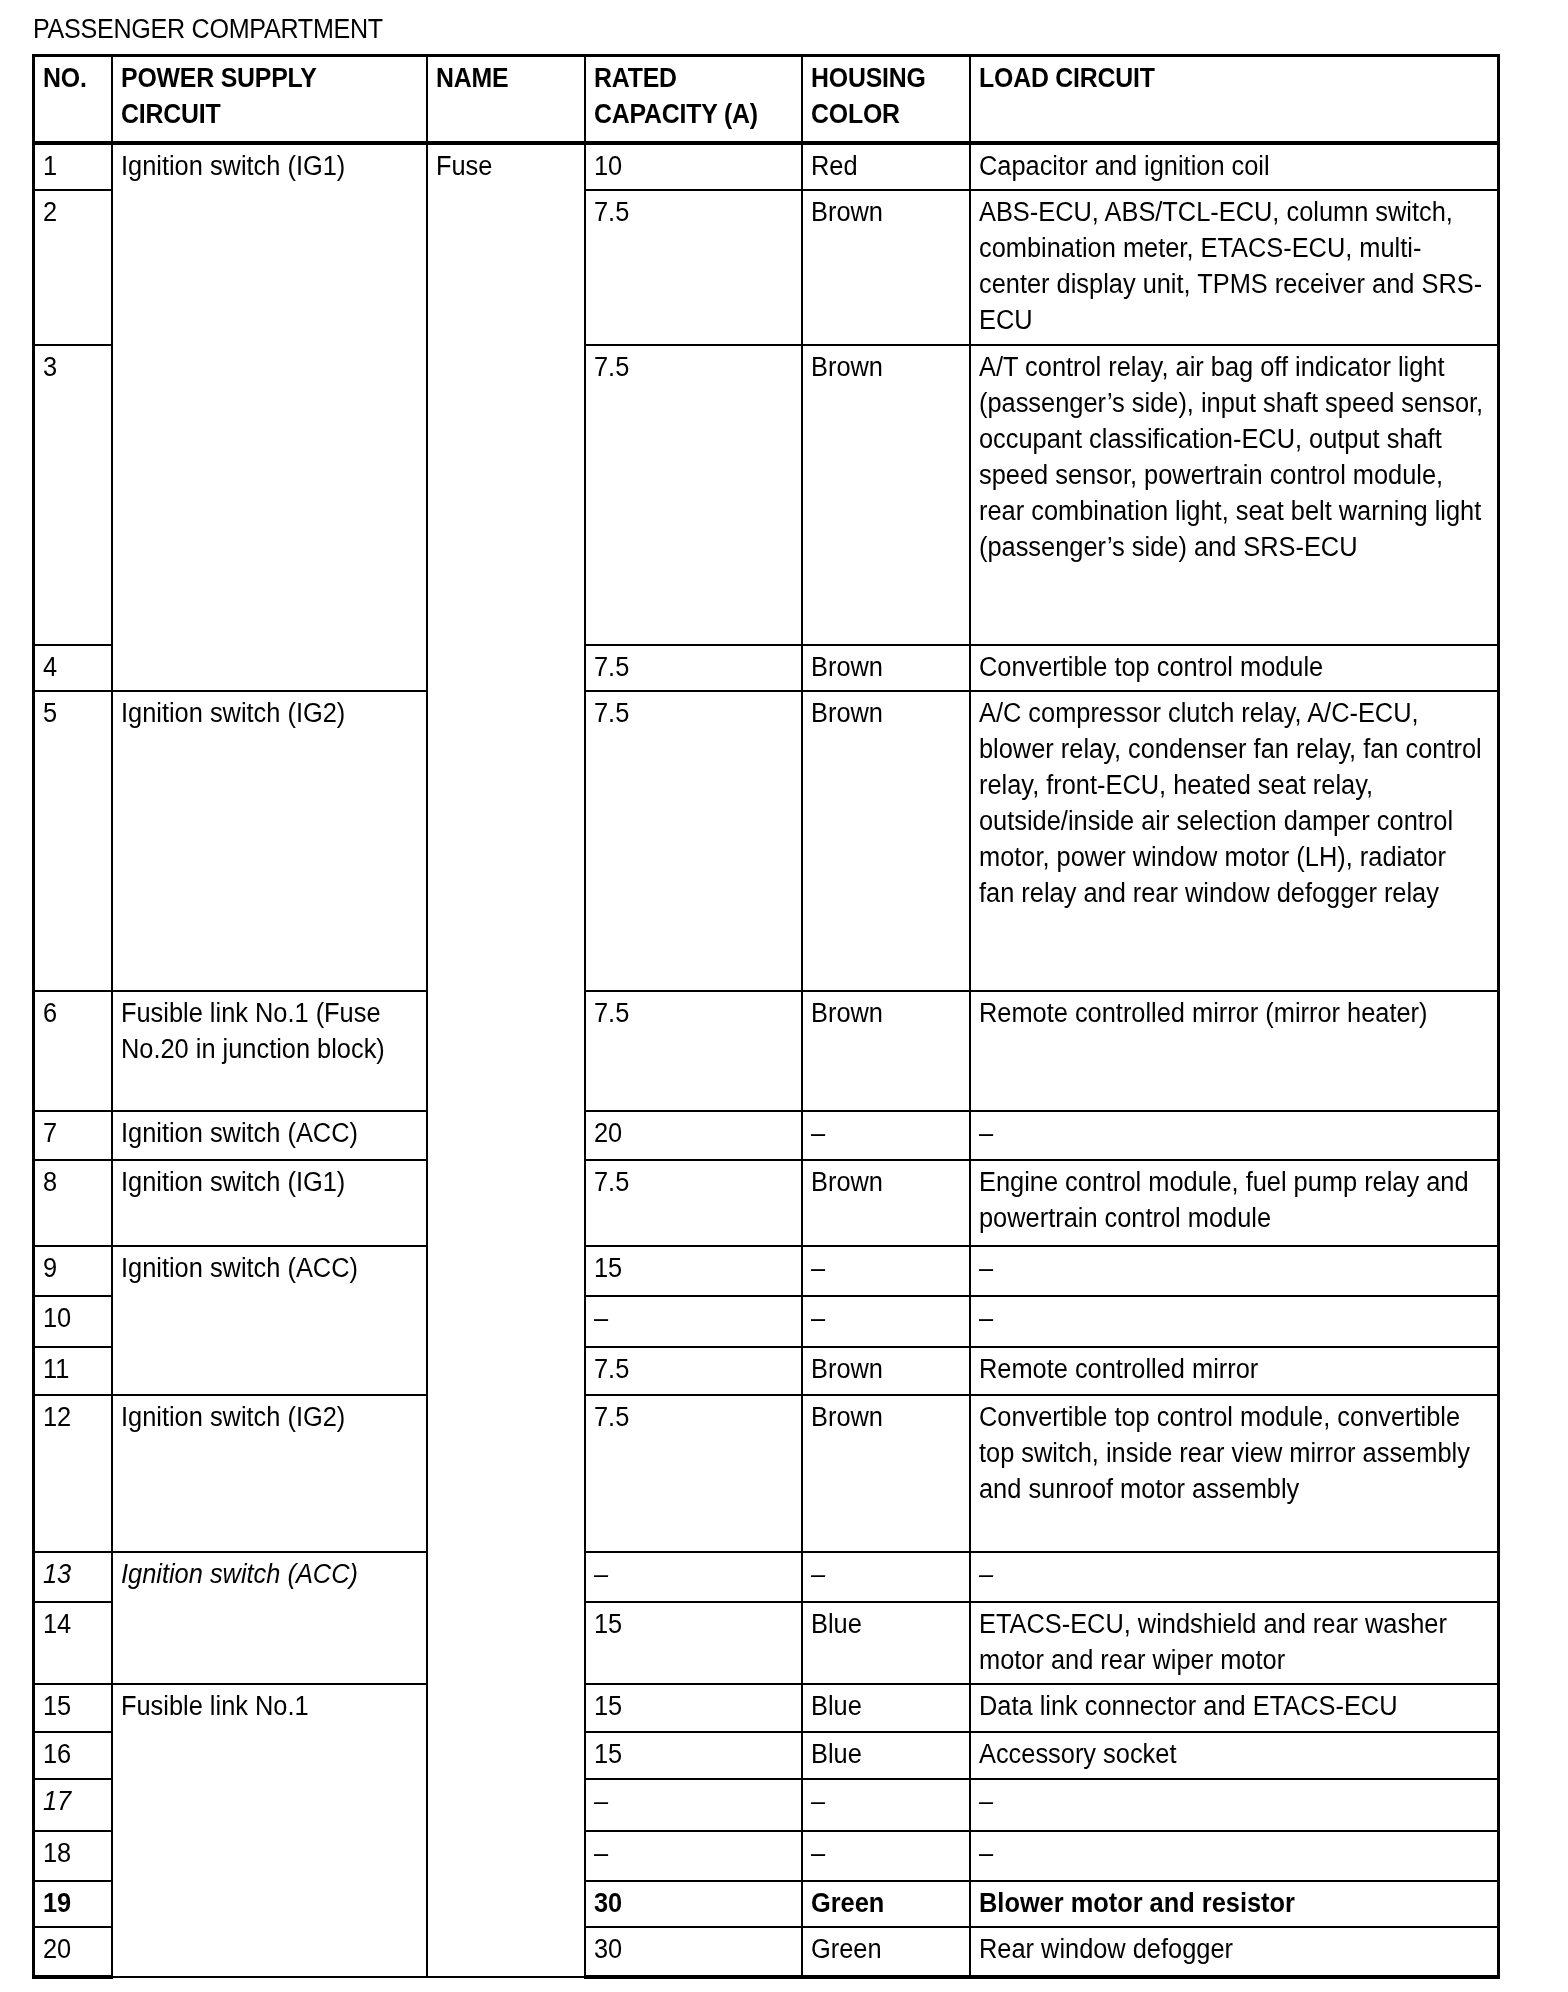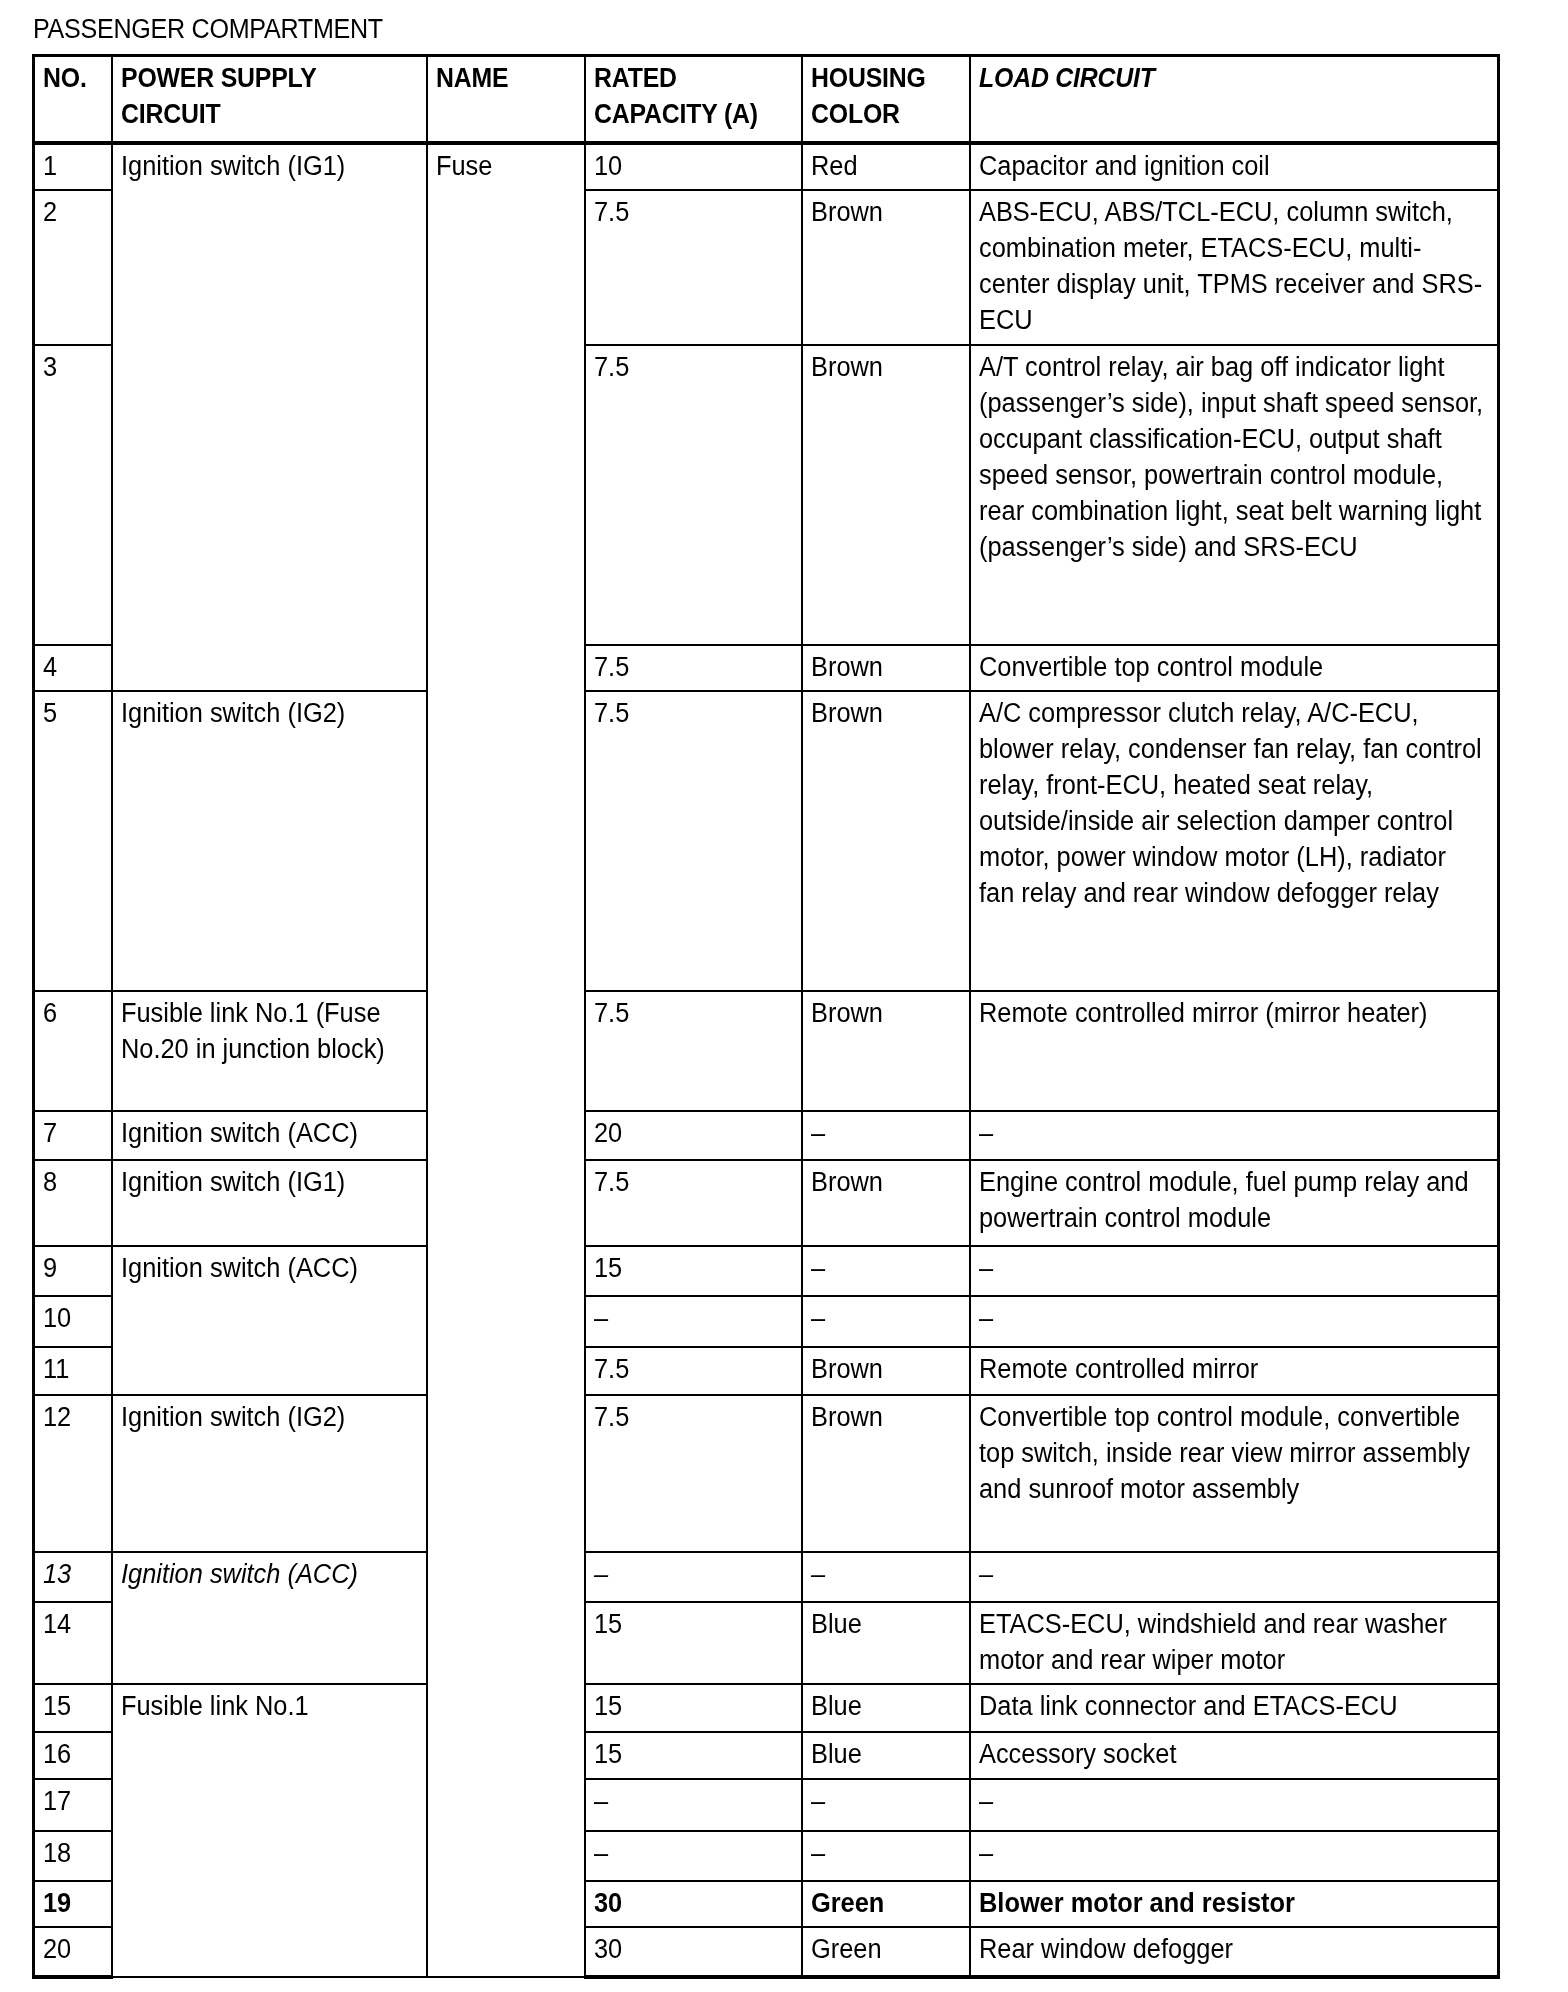--- a/index.html
+++ b/index.html
@@ -10,21 +10,21 @@
     border-collapse: collapse; table-layout: fixed;
     width: 1465px;
     font-size: 27px; line-height: 36px;
   }
   table.fuse td, table.fuse th {
     border: 2px solid #000; vertical-align: top; text-align: left;
     padding: 3px 8px 0 8px; overflow: hidden;
   }
   table.fuse th { font-weight: bold; height: 81px; border-top-width: 3px; border-bottom-width: 4px; letter-spacing: -0.2px; }
   table.fuse td.load { border-right-width: 3px; }
-  table.fuse th.load { border-right-width: 3px; font-style: italic; }
+  table.fuse th.load { border-right-width: 3px; }
   table.fuse td.no, table.fuse th.no { border-left-width: 3px; }
   table.fuse tr:last-child td { border-bottom-width: 4px; }
   .txt { display: inline-block; transform: scaleX(0.94); transform-origin: left top; white-space: normal; width: 106%; }
   th .txt { transform: scaleX(0.92); width: 108%; }
 </style>
 </head>
 <body>
 
 <div class="title">PASSENGER COMPARTMENT</div>
 
@@ -147,21 +147,21 @@
         <td><span class="txt">15</span></td>
         <td><span class="txt">Blue</span></td>
         <td class="load"><span class="txt">Data link connector and ETACS-ECU</span></td>
       </tr>
       <tr style="height: 47px;">
         <td class="no"><span class="txt">16</span></td>
         <td><span class="txt">15</span></td>
         <td><span class="txt">Blue</span></td>
         <td class="load"><span class="txt">Accessory socket</span></td>
       </tr>
-      <tr style="height: 52px;">
+      <tr style="height: 52px; font-style: italic;">
         <td class="no"><span class="txt">17</span></td>
         <td><span class="txt">–</span></td>
         <td><span class="txt">–</span></td>
         <td class="load"><span class="txt">–</span></td>
       </tr>
       <tr style="height: 50px;">
         <td class="no"><span class="txt">18</span></td>
         <td><span class="txt">–</span></td>
         <td><span class="txt">–</span></td>
         <td class="load"><span class="txt">–</span></td>

